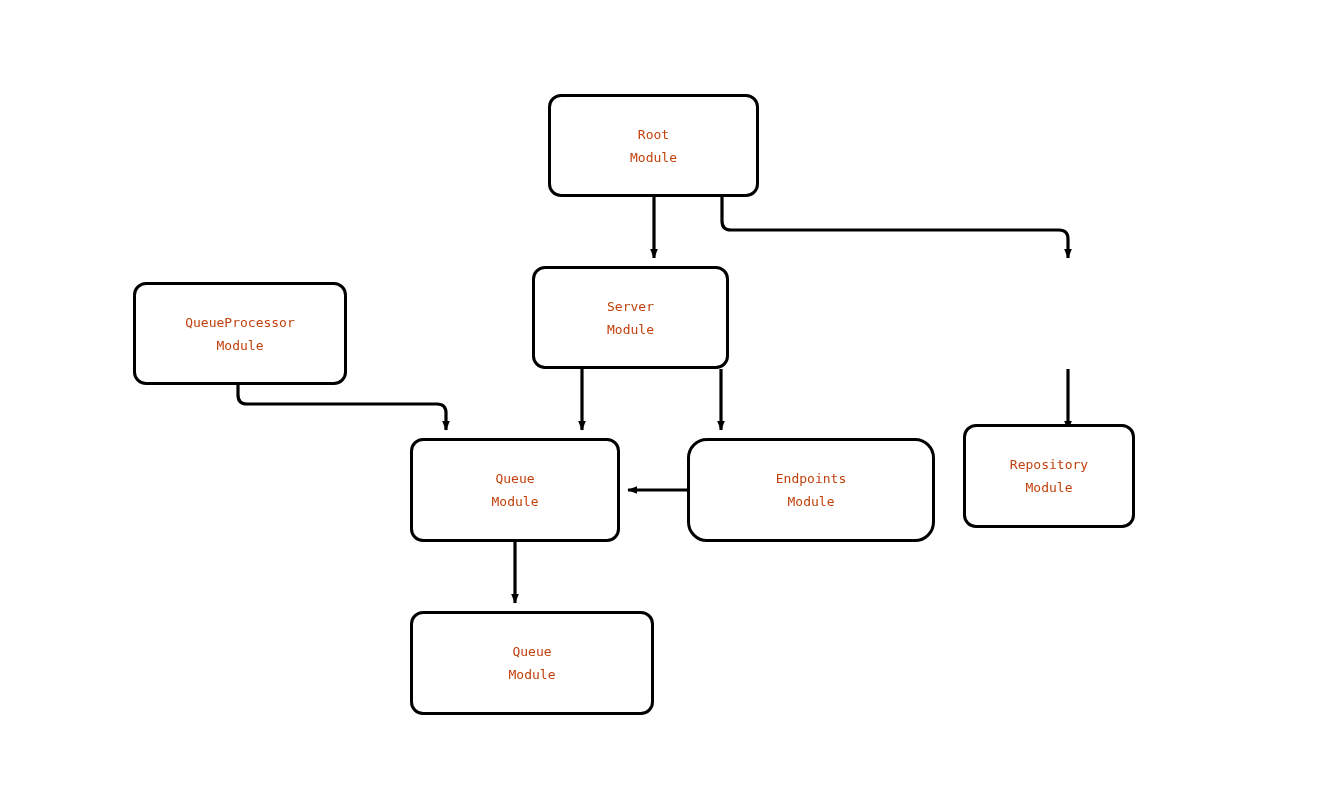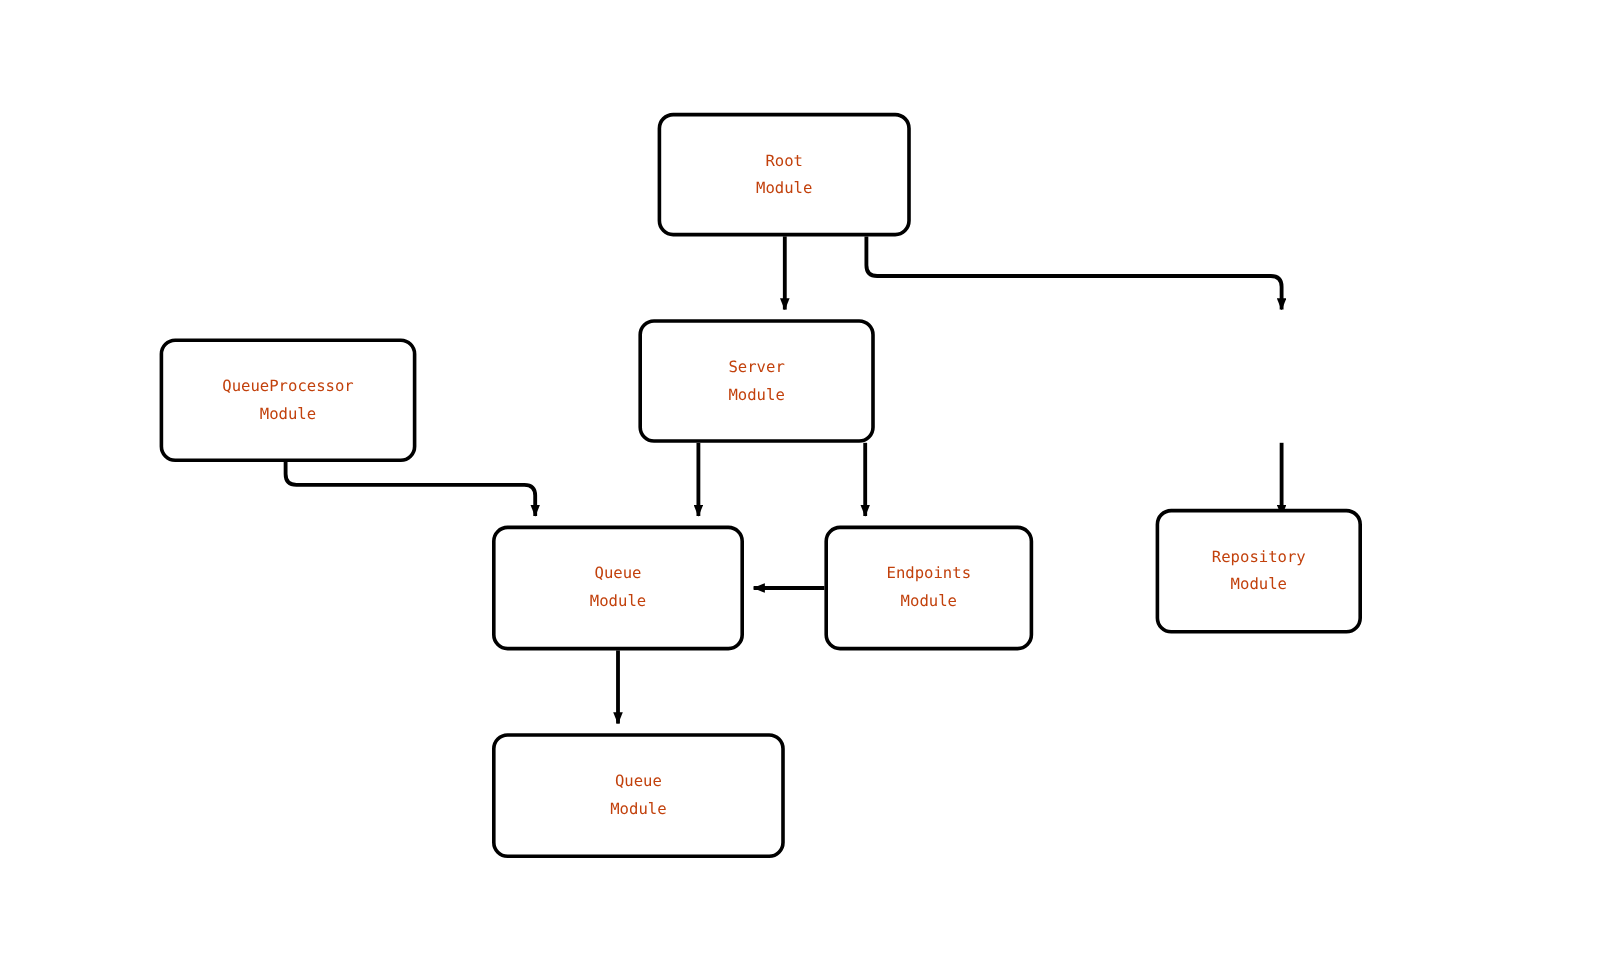--- a/index.html
+++ b/index.html
@@ -104,21 +104,21 @@
     <div class="node-label"><span>Server</span>
 <span>Module</span></div>
   </div>
 
 
   <div class="node" style="left:410px; top:438px; width:210px; height:104px;">
     <div class="node-label"><span>Queue</span>
 <span>Module</span></div>
   </div>
 
-  <div class="node" style="left:687px; top:438px; width:174px; height:104px;">
+  <div class="node" style="left:687px; top:438px; width:248px; height:104px;border-radius:20px;">
     <div class="node-label"><span>Endpoints</span>
 <span>Module</span></div>
   </div>
 
   <div class="node" style="left:963px; top:424px; width:172px; height:104px;">
     <div class="node-label"><span>Repository</span>
 <span>Module</span></div>
   </div>
 
   <div class="node" style="left:410px; top:611px; width:244px; height:104px;">

